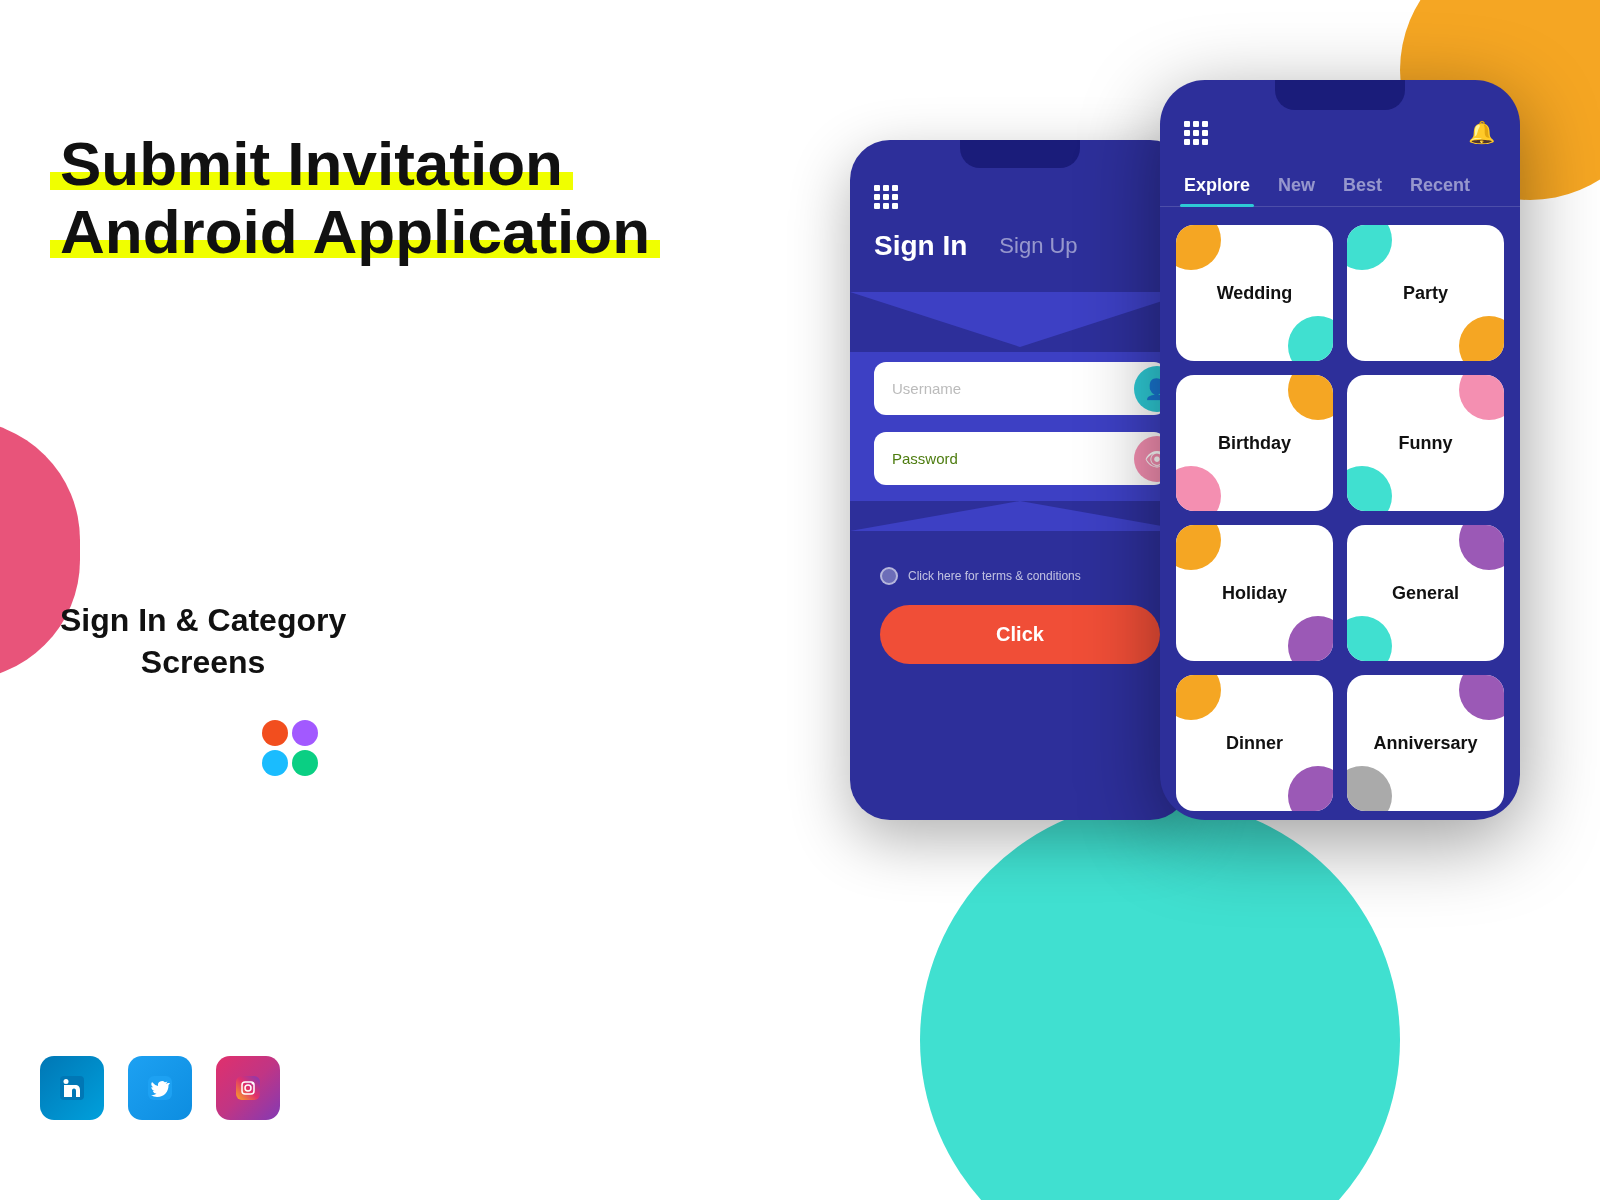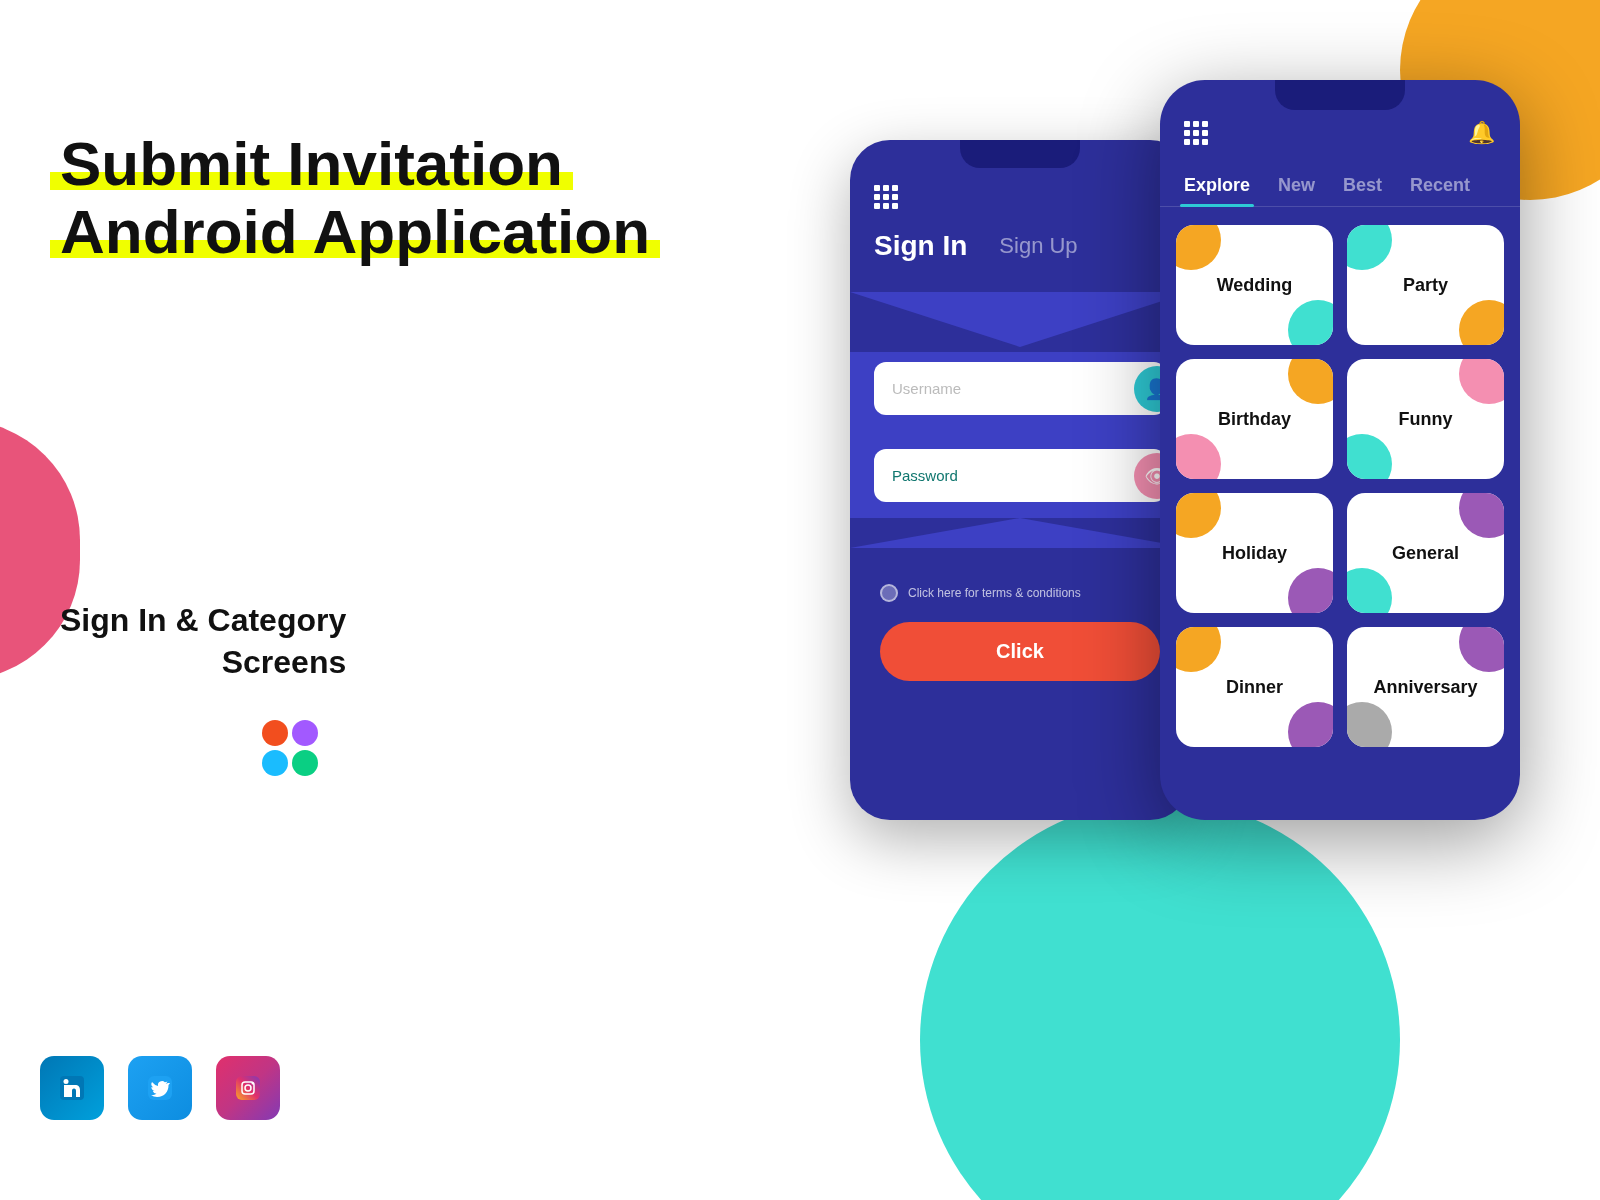--- a/index.html
+++ b/index.html
@@ -80,21 +80,20 @@
       left: 60px;
       top: 600px;
       z-index: 10;
       text-align: center;
     }
     .subtitle-text {
       font-size: 32px;
       font-weight: 800;
       color: #111111;
       line-height: 1.3;
-      text-align: right;
     }
 
     
     .social-icons {
       position: absolute;
       left: 40px;
       bottom: 80px;
       z-index: 10;
       display: flex;
       gap: 24px;
@@ -305,21 +304,21 @@
       left: 16px;
       right: 16px;
       display: grid;
       grid-template-columns: 1fr 1fr;
       gap: 14px;
     }
 
     .cat-card {
       background: white;
       border-radius: 18px;
-      height: 120px;
+      height: 136px;
       display: flex;
       align-items: center;
       justify-content: center;
       font-size: 20px;
       font-weight: 700;
       color: #111;
       position: relative;
       overflow: hidden;
       cursor: pointer;
       text-align: right;
@@ -525,32 +524,32 @@
       </div>
 
       <div style="position: relative; margin: 0 0 16px 0;">
 
         <div style="width: 100%; height: 60px; overflow: hidden; position: relative;">
           <div style="width: 0; height: 0; border-left: 170px solid transparent; border-right: 170px solid transparent; border-top: 55px solid #3d40c4; position: absolute; top: 0; left: 0;"></div>
         </div>
 
         <div style="background: #3d40c4; padding: 10px 24px 16px 24px; position: relative;">
 
-          <div class="field-block" style="position: relative; margin-bottom: 34px;">
+          <div class="field-block" style="position: relative; margin-bottom: 17px;">
             <div class="white-field">
               <span style="color: #bbb; font-size: 15px;">Username</span>
             </div>
             <div class="circle-icon icon-teal" style="background: #2ECAD5;">
               👤
             </div>
           </div>
 
           <div class="field-block" style="position: relative; margin-bottom: 0;">
             <div class="white-field">
-              <span style="color: #0f766e; font-size: 15px;">Password</span>
+              <span style="color: #4d7c0f; font-size: 15px;">Password</span>
             </div>
             <div class="circle-icon icon-pink" style="background: #F48FB1;">
               👁
             </div>
           </div>
         </div>
 
         <div style="width: 100%; height: 30px; overflow: hidden; position: relative;">
           <div style="width: 0; height: 0; border-left: 170px solid transparent; border-right: 170px solid transparent; border-bottom: 30px solid #3d40c4; position: absolute; bottom: 0; left: 0;"></div>
         </div>

